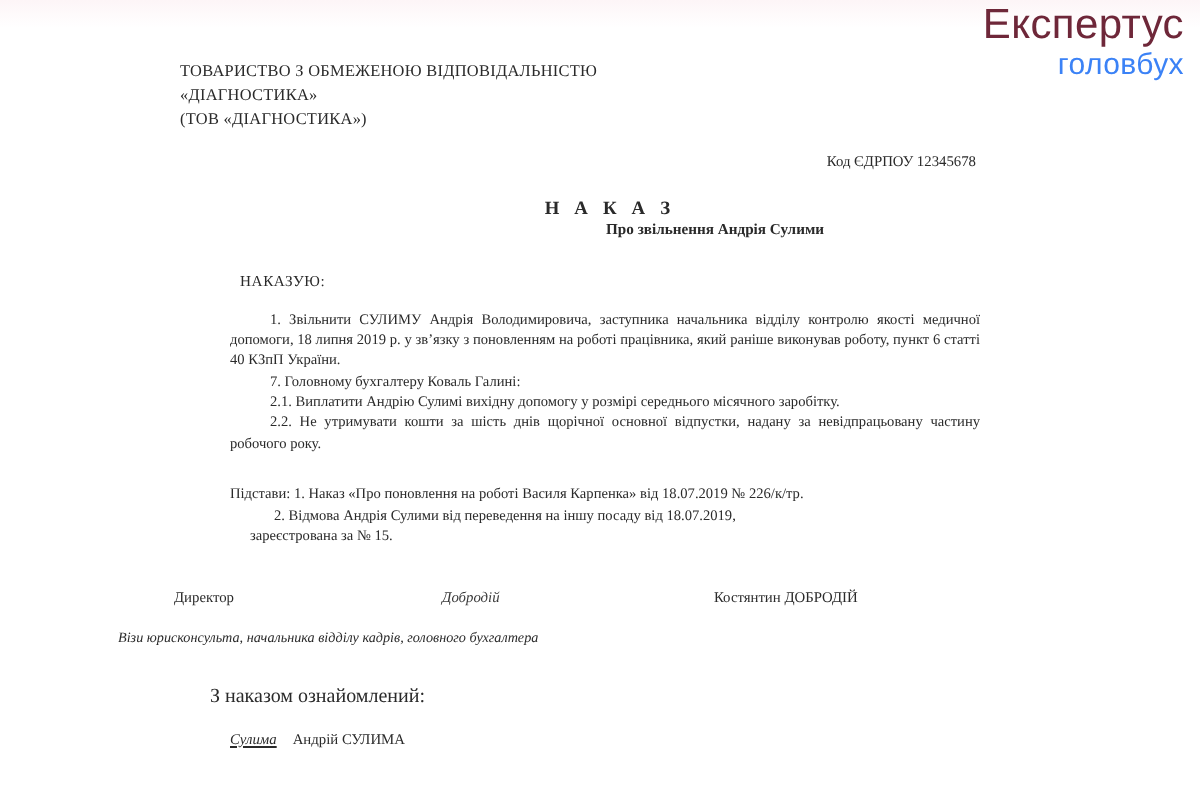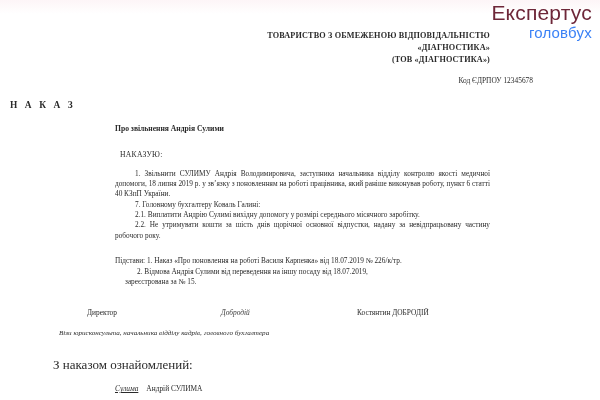--- a/index.html
+++ b/index.html
@@ -58,60 +58,61 @@
   }
 
   
   .doc {
     position: absolute;
     left: 0; top: 0;
     width: 600px;
   }
 
   .org-head {
-    text-align: right;
-    font-weight: bold;
+    text-align: left;
+    font-weight: normal;
     font-size: 8.2px;
     line-height: 1.45;
     letter-spacing: .15px;
     margin-top: 30px;
     padding: 0 110px 0 90px;
   }
   .org-head div { white-space: nowrap; }
 
   .edrpou {
     text-align: right;
     font-size: 7.4px;
     margin-top: 10px;
-    padding-right: 67px;
+    padding-right: 112px;
   }
 
   .doc-title {
+    text-align: center;
     font-weight: bold;
     font-size: 9.4px;
     letter-spacing: 2.6px;
     margin-top: 15px;
     padding-left: 10px;
   }
 
   .meta-row {
     display: flex;
     margin-top: 14px;
     padding: 0 105px 0 115px;
     font-size: 7.4px;
   }
   .meta-date { flex: 0 0 auto; }
   .meta-city { flex: 1 1 auto; text-align: center; padding-right: 6px;}
   .meta-no   { flex: 0 0 auto; }
 
   .subject {
     font-weight: bold;
     font-size: 7.6px;
-    margin-top: 14px;
     padding-left: 115px;
+    text-align: center;
   }
 
   .order-verb {
     font-size: 7.6px;
     margin-top: 17px;
     padding-left: 120px;
     letter-spacing: .3px;
   }
 
   .body-block {
@@ -158,22 +159,22 @@
 
   .visas {
     margin-top: 12px;
     padding-left: 59px;
     font-style: italic;
     font-size: 7.1px;
   }
 
   .ack {
     margin-top: 20px;
-    padding-left: 53px;
-    font-size: 13px;
+    padding-left: 105px;
+    font-size: 10px;
   }
   .ack-row {
     margin-top: 11px;
     padding-left: 115px;
     font-size: 7.4px;
     display: flex;
     align-items: baseline;
   }
   .ack-scrawl {
     font-style: italic;

